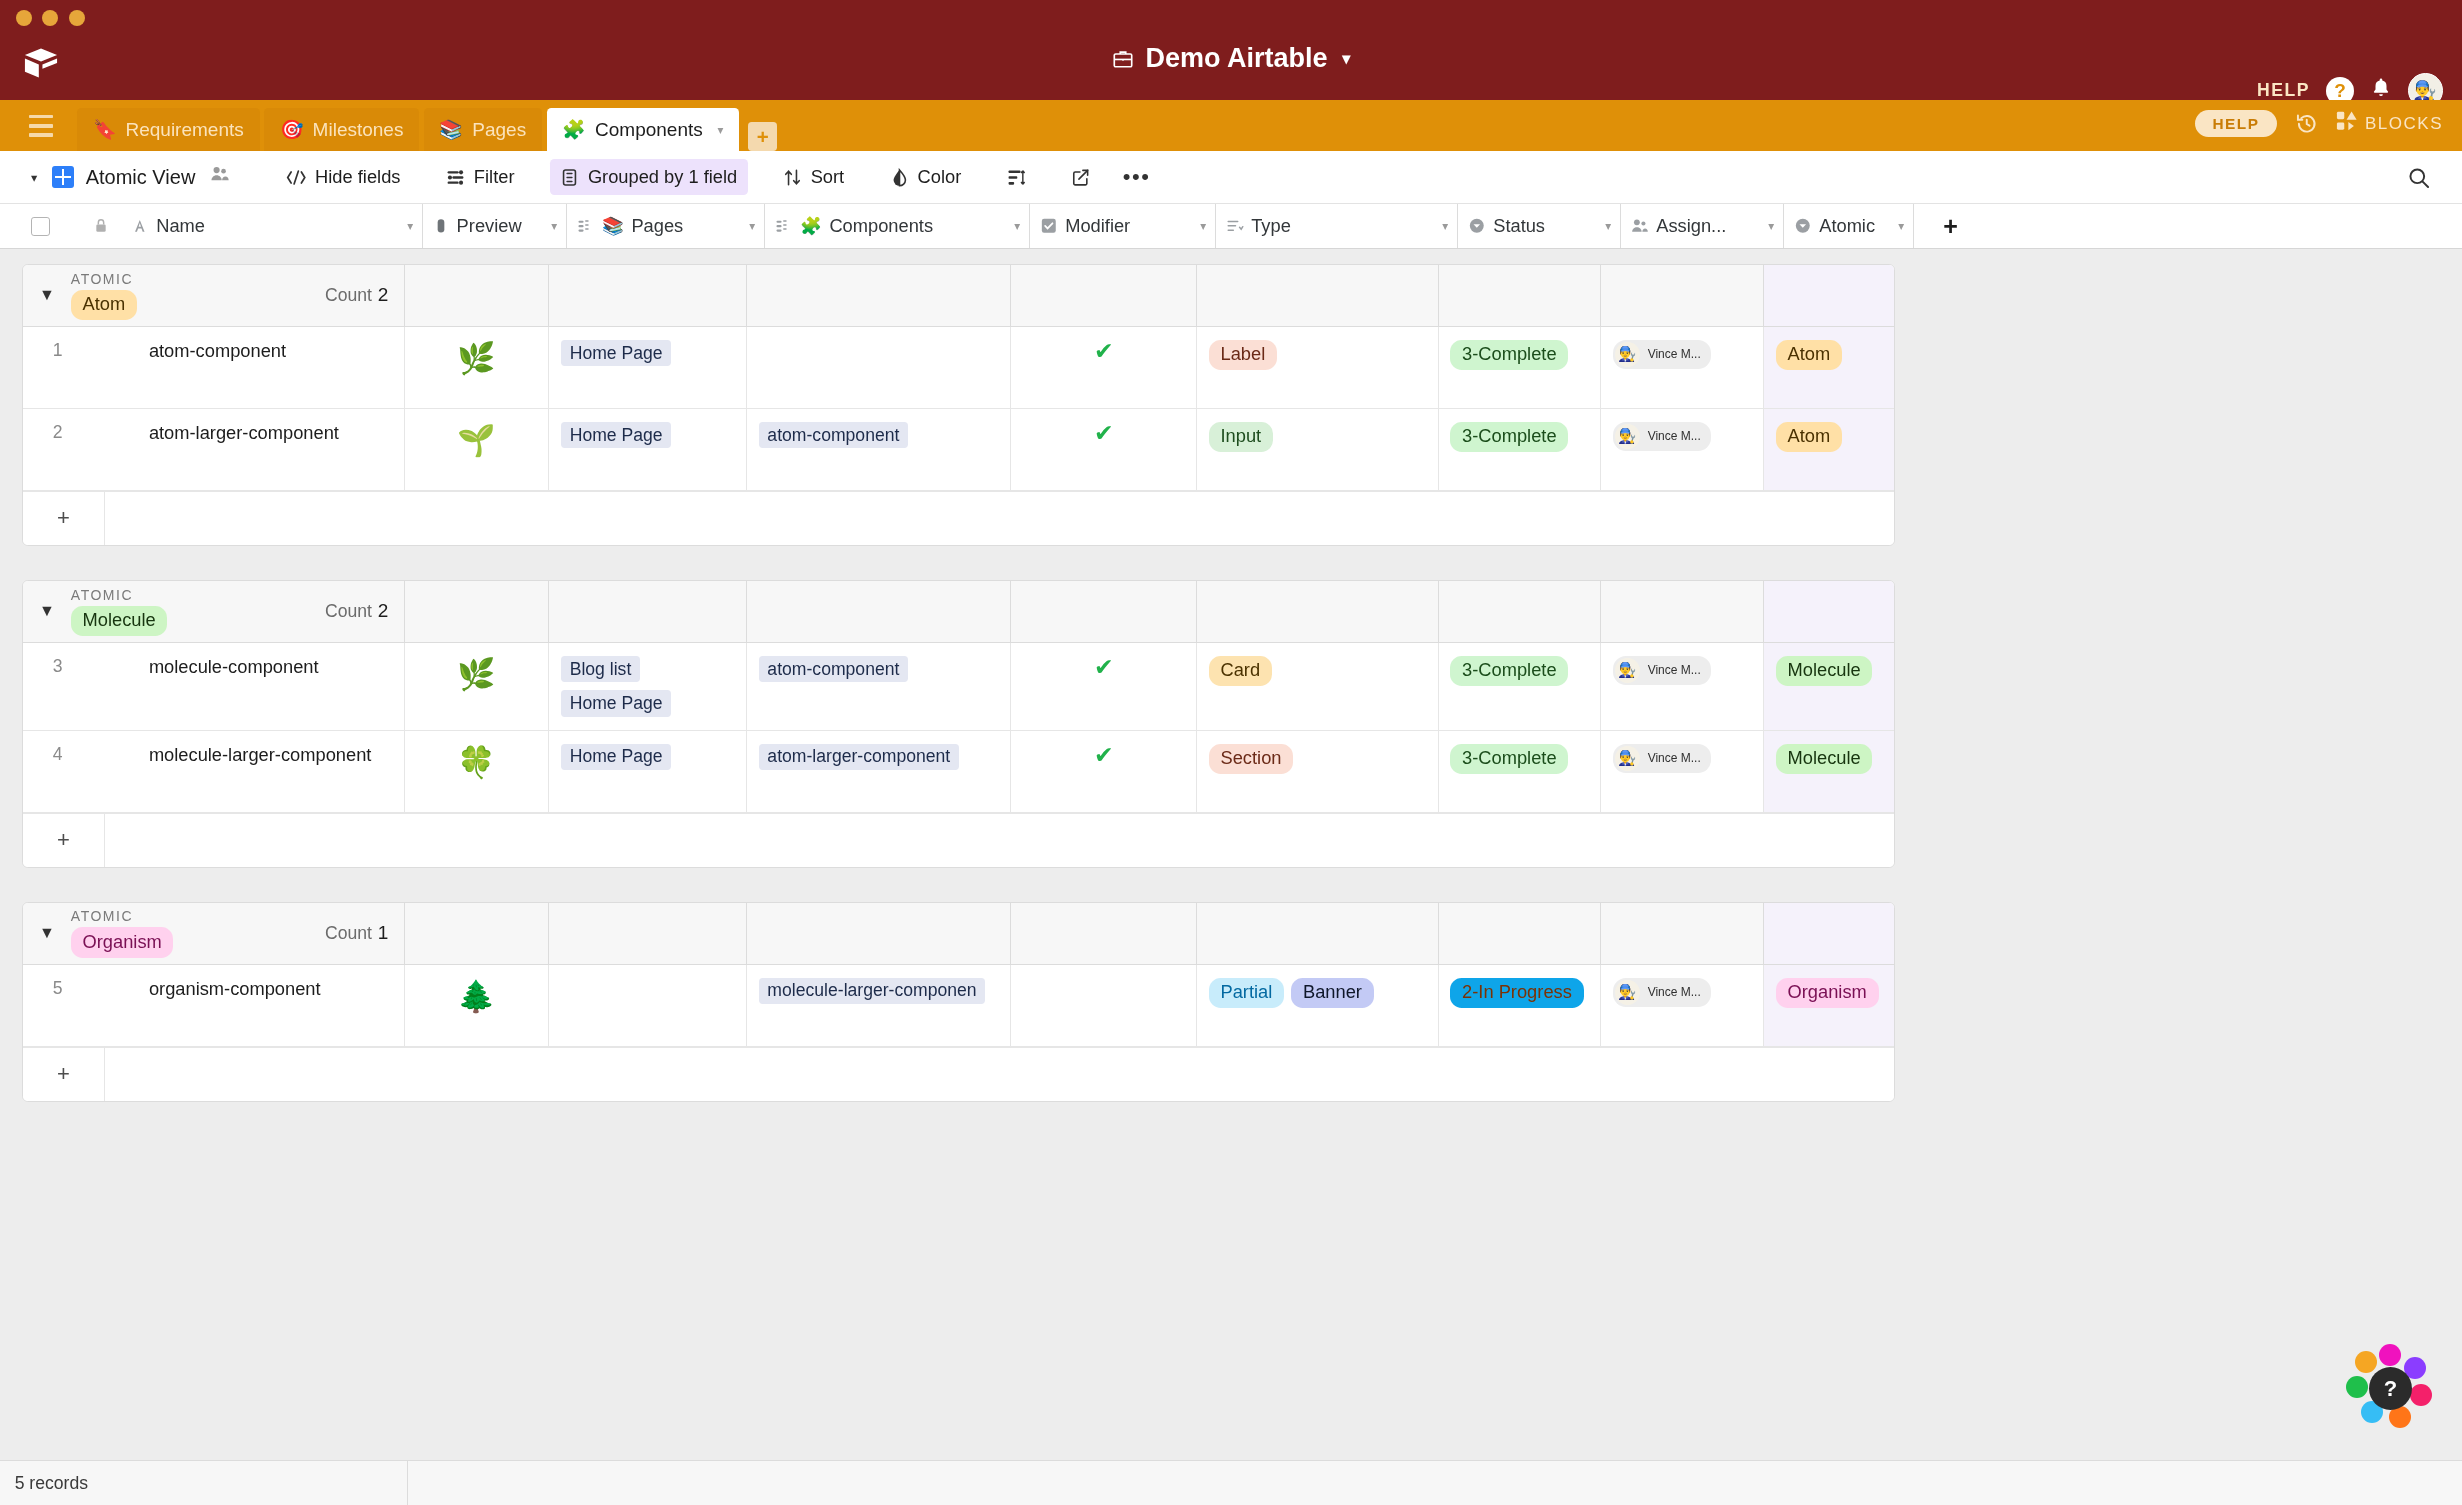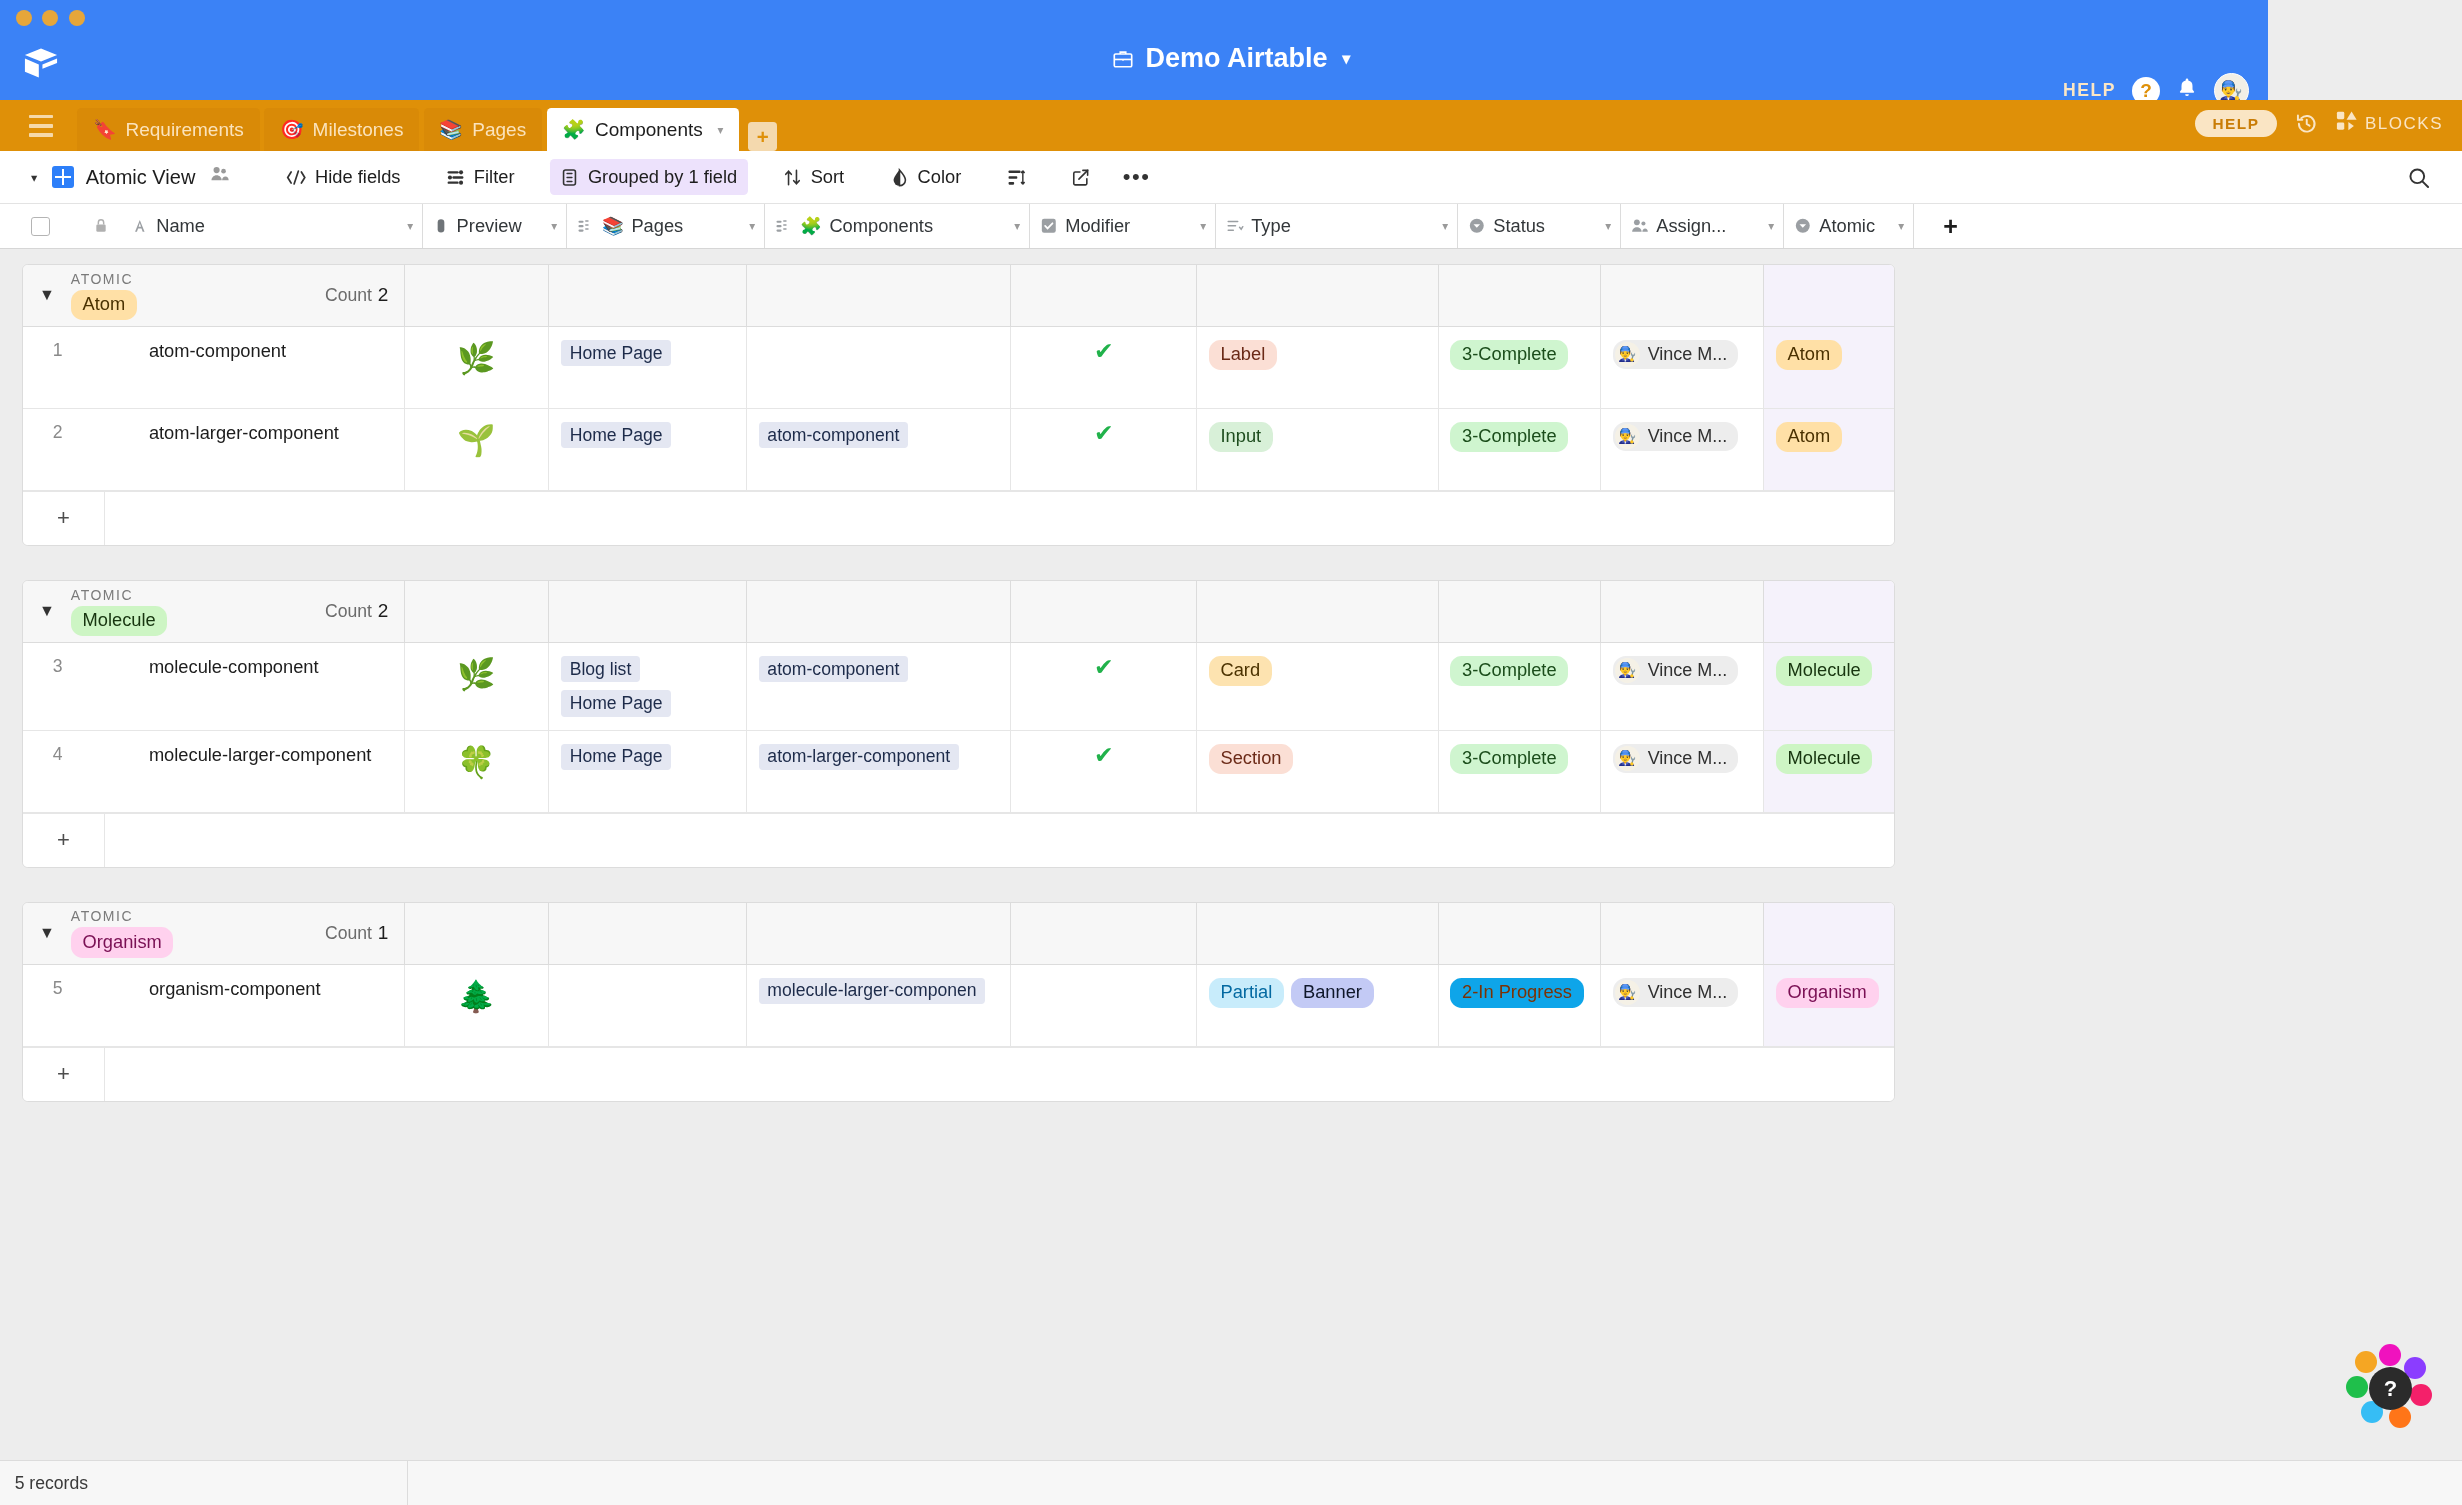--- a/index.html
+++ b/index.html
@@ -6,22 +6,22 @@
   html, body {
     width: 2462px; height: 1505px;
     background: #ededed;
     font-family: "Liberation Sans", sans-serif;
     overflow: hidden;
   }
   .app { position: relative; width: 2462px; height: 1505px; background: #ededed; }
 
   
   .header {
-    position: absolute; left: 0; top: 0; width: 2268px; height: 103px;
-    background: #3b82f6;
+    position: absolute; left: 0; top: 0; width: 2462px; height: 103px;
+    background: #7f1d1d;
   }
   .traffic { position: absolute; left: 16px; top: 10.3px; display: flex; gap: 10.3px; }
   .traffic .dot { width: 16px; height: 16px; border-radius: 50%; background: #e6a63a; }
 
   .brand-logo {
     position: absolute; left: 22px; top: 44px; width: 38px; height: 38px;
   }
   .workspace-title {
     position: absolute; left: 0; top: 43px; width: 2462px;
     text-align: center; color: #ffffff;
@@ -195,21 +195,21 @@
     background: #e4e7f2; color: #1d2b4a; border-radius: 3.7px;
     padding: 2.9px 8.8px; font-size: 17.6px; white-space: nowrap;
     max-width: 100%; overflow: hidden; text-overflow: clip;
   }
   .check { color: #21b24b; font-size: 23.5px; line-height: 1; }
   .assignee { display: flex; align-items: center; gap: 7.3px; background: #ededed; border-radius: 13px; padding: 2.2px 10.3px 2.2px 2.2px; }
   .assignee .ava {
     width: 25px; height: 25px; border-radius: 50%; background: #f5f1e6;
     display: flex; align-items: center; justify-content: center; font-size: 14.7px; overflow: hidden;
   }
-  .assignee .nm { font-size: 18px; color: #303030; white-space: nowrap; }
+  .assignee .nm { font-size: 12px; color: #303030; white-space: nowrap; }
 
   .addrow {
     display: flex; align-items: center; height: 54px;
     background: #ffffff; border-top: 0.7px solid #e6e6e6;
   }
   .addrow .plus { width: 81px; text-align: center; font-size: 22px; color: #4d4d4d; }
   .addrow .rest { flex: 1; border-left: 0.7px solid #e6e6e6; height: 100%; }
 
   .group-gap { height: 34px; }
 

